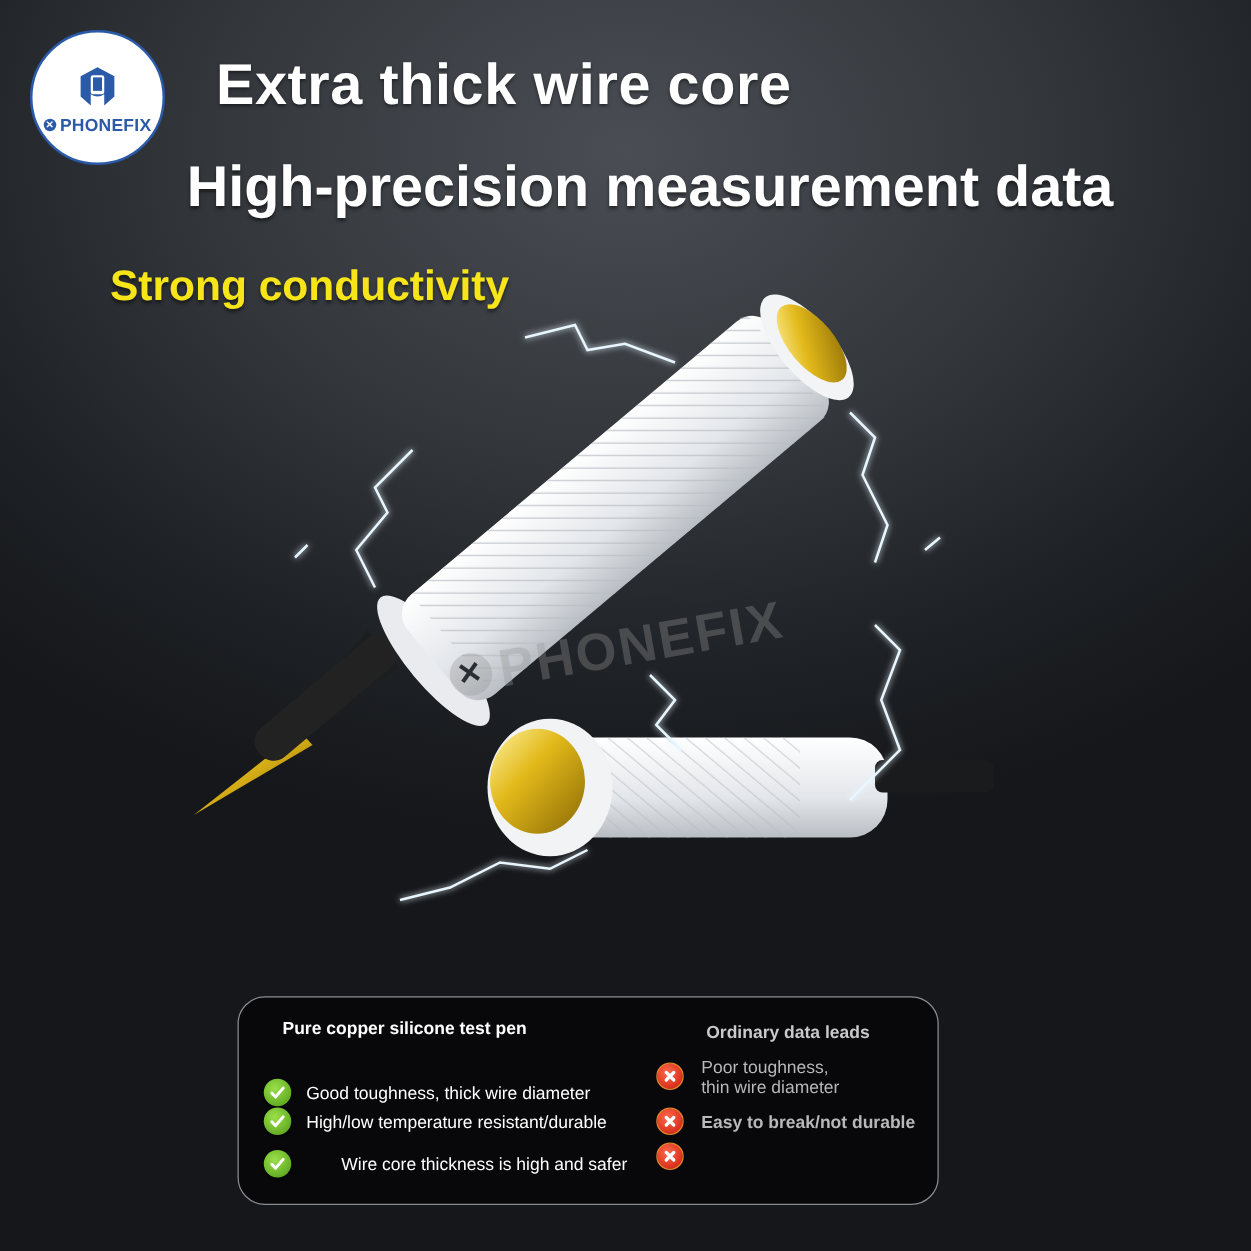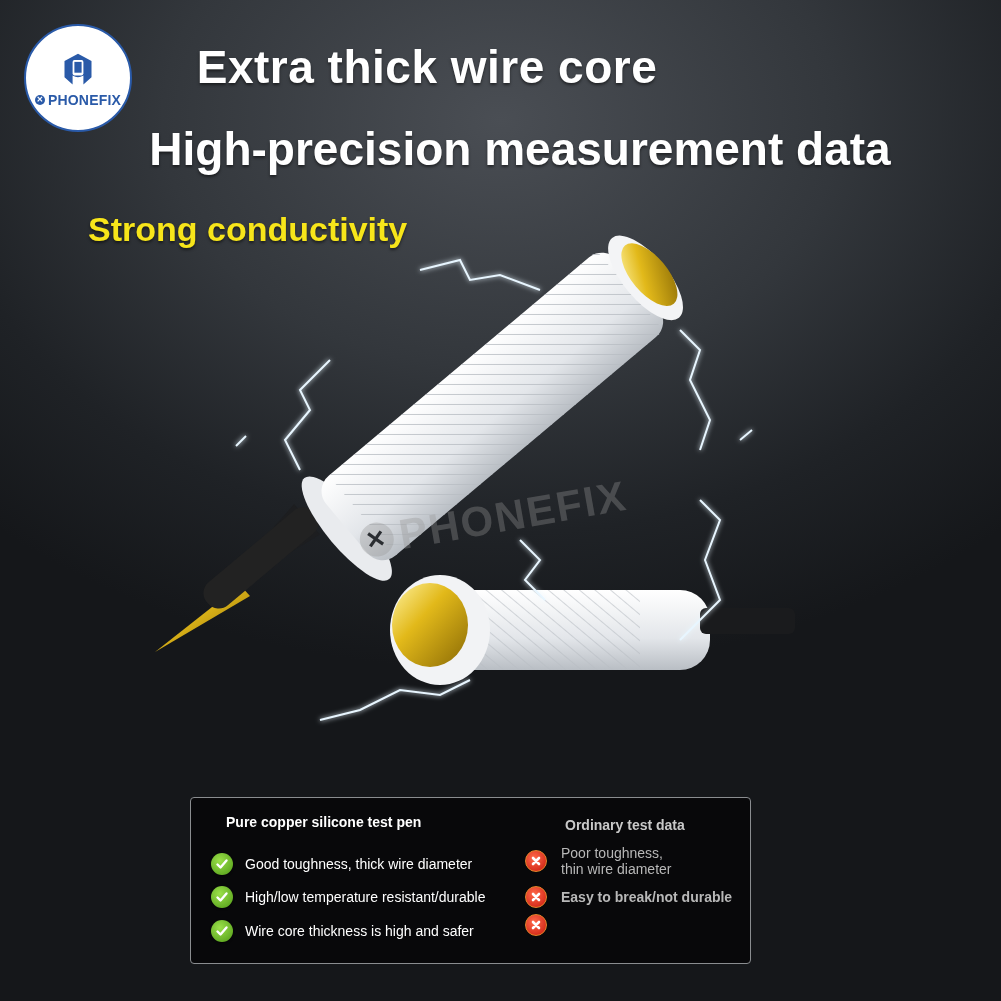--- a/index.html
+++ b/index.html
@@ -10,31 +10,31 @@
   }
   .logo {
     position:absolute; left:24px; top:24px; width:108px; height:108px; border-radius:50%;
     background:#fff; border:2px solid #2a5aa8; box-sizing:border-box;
     display:flex; flex-direction:column; align-items:center; justify-content:center;
   }
   .logo-mark { width:36px; height:36px; margin-top:4px; }
   .logo-text { display:flex; align-items:center; gap:3px; margin-top:4px; color:#2a5aa8; font-weight:bold; font-size:14px; letter-spacing:0.2px; }
   .logo-x { width:10px; height:10px; border-radius:50%; background:#2a5aa8; color:#fff; font-size:8px; line-height:10px; text-align:center; }
 
-  .title1 { position:absolute; top:40px; left:0; width:806px; text-align:center; color:#fff; font-weight:bold; font-size:46px; letter-spacing:0.5px; text-shadow:0 2px 3px rgba(0,0,0,0.5);margin-left:24px; }
+  .title1 { position:absolute; top:40px; left:0; width:806px; text-align:center; color:#fff; font-weight:bold; font-size:46px; letter-spacing:0.5px; text-shadow:0 2px 3px rgba(0,0,0,0.5); }
   .title2 { position:absolute; top:122px; left:0; width:1040px; text-align:center; color:#fff; font-weight:bold; font-size:46px; text-shadow:0 2px 3px rgba(0,0,0,0.5); }
   .title3 { position:absolute; top:210px; left:88px; color:#f7e51a; font-weight:bold; font-size:34px; text-shadow:0 2px 3px rgba(0,0,0,0.5); }
 
   .product { position:absolute; left:0; top:0; width:1001px; height:1001px; }
   .watermark { position:absolute; left:358px; top:495px; transform:rotate(-10deg); color:rgba(150,150,150,0.35); font-weight:bold; font-size:42px; letter-spacing:2px; display:flex; align-items:center; gap:6px; }
   .wm-x { width:34px; height:34px; border-radius:50%; background:rgba(150,150,150,0.35); color:#2a2d31; font-size:24px; line-height:34px; text-align:center; }
 
   .compare {
     position:absolute; left:190px; top:797px; width:561px; height:167px; box-sizing:border-box;
-    border:1.5px solid #8a8d90; border-radius:4px; background:rgba(8,8,9,0.92);
+    border:1.5px solid #8a8d90; border-radius:22px; background:rgba(8,8,9,0.92);
   }
   .col-title { position:absolute; font-weight:bold; font-size:14px; }
   .good-title { left:35px; top:16px; color:#ffffff; }
   .bad-title { left:374px; top:19px; color:#c9c9c9; }
   .item { position:absolute; display:flex; align-items:center; font-size:14px; }
   .good { color:#ffffff; }
   .bad { color:#b8b8b8; line-height:16px; }
   .ico { width:22px; height:22px; border-radius:50%; display:flex; align-items:center; justify-content:center; flex:none; margin-right:12px; }
   .ico-check { background:radial-gradient(circle at 40% 35%, #9be04a, #4f9a16); box-shadow:0 1px 2px rgba(0,0,0,0.6); }
   .ico-x { background:radial-gradient(circle at 40% 35%, #ff6a4a, #c8180c); border:1.5px solid #e4852a; box-sizing:border-box; margin-right:14px; }
@@ -123,39 +123,39 @@
     </g>
   </svg>
 
   <div class="watermark">
     <span class="wm-x">✕</span>
     <span>PHONEFIX</span>
   </div>
 
   <div class="compare">
     <div class="col-title good-title">Pure copper silicone test pen</div>
-    <div class="col-title bad-title">Ordinary test data</div>
+    <div class="col-title bad-title">Ordinary data leads</div>
 
-    <div class="item good" style="left:20px;top:55px;">
+    <div class="item good" style="left:20px;top:65px;">
       <span class="ico ico-check">
           <svg viewBox="0 0 14 14">
             <path d="M2.5 7.5 L5.5 10.5 L11.5 3.5" stroke="#fff" stroke-width="2.4" fill="none" stroke-linecap="round" stroke-linejoin="round"></path>
           </svg>
         </span>
       <span>Good toughness, thick wire diameter</span>
     </div>
     <div class="item good" style="left:20px;top:88px;">
       <span class="ico ico-check">
           <svg viewBox="0 0 14 14">
             <path d="M2.5 7.5 L5.5 10.5 L11.5 3.5" stroke="#fff" stroke-width="2.4" fill="none" stroke-linecap="round" stroke-linejoin="round"></path>
           </svg>
         </span>
       <span>High/low temperature resistant/durable</span>
     </div>
-    <div class="item good" style="left:20px;top:122px;">
+    <div class="item good" style="left:20px;top:122px;gap:28px;">
       <span class="ico ico-check">
           <svg viewBox="0 0 14 14">
             <path d="M2.5 7.5 L5.5 10.5 L11.5 3.5" stroke="#fff" stroke-width="2.4" fill="none" stroke-linecap="round" stroke-linejoin="round"></path>
           </svg>
         </span>
       <span>Wire core thickness is high and safer</span>
     </div>
 
     <div class="item bad" style="left:334px;top:47px;">
       <span class="ico ico-x">

